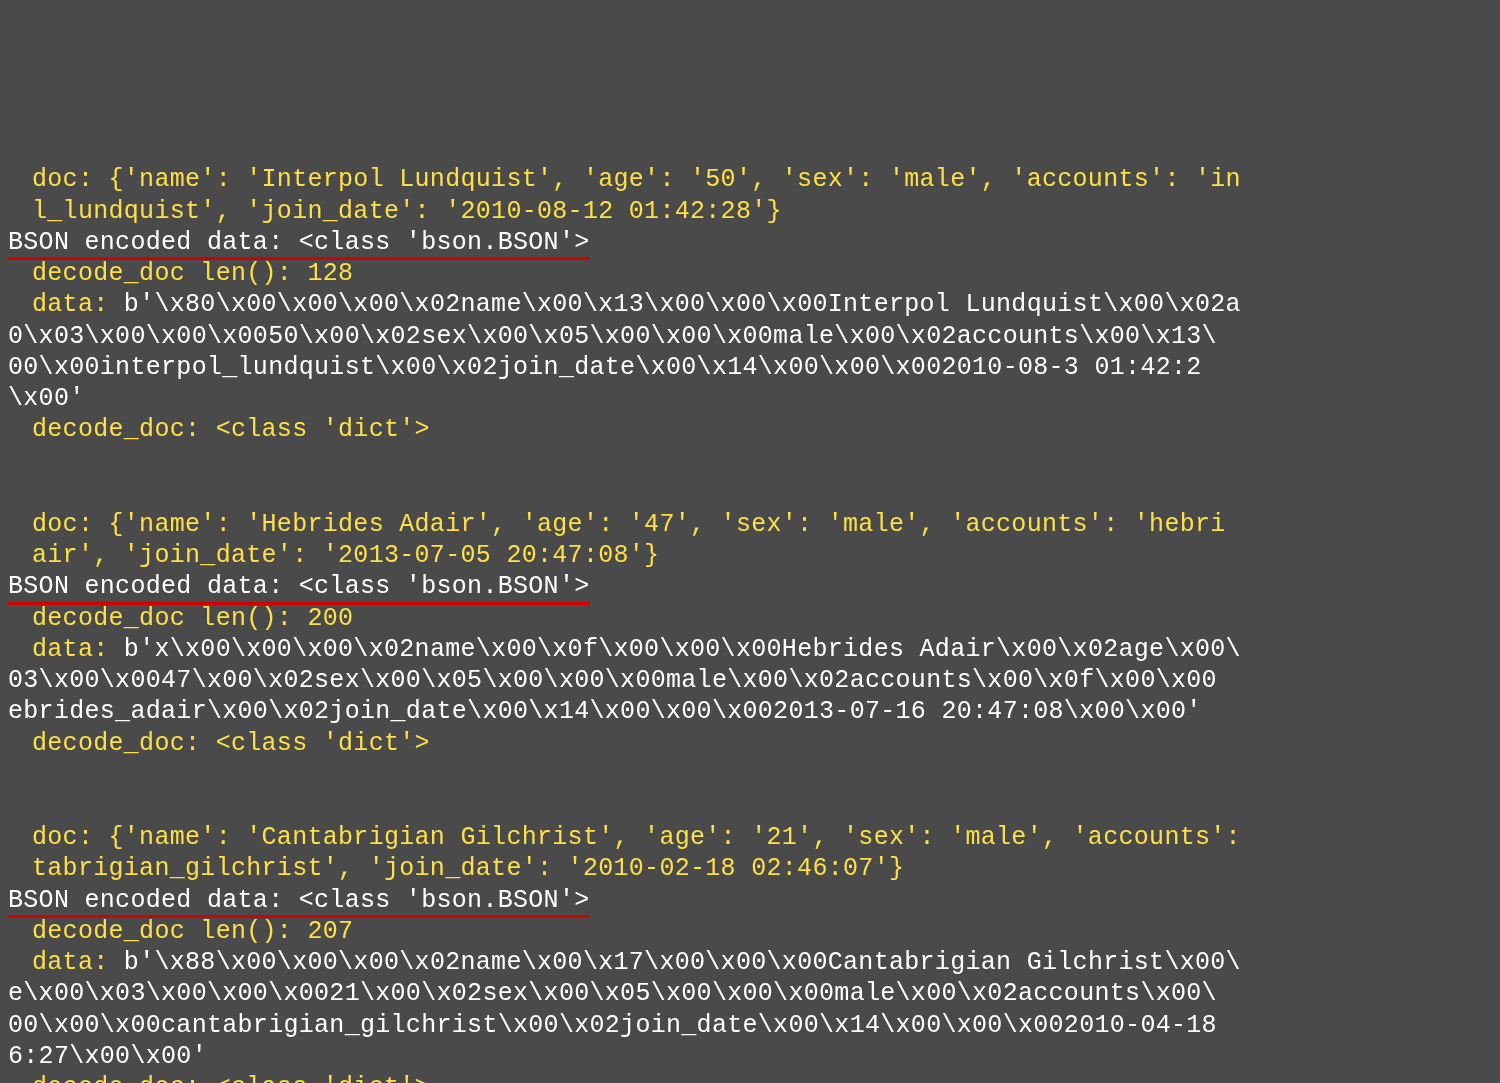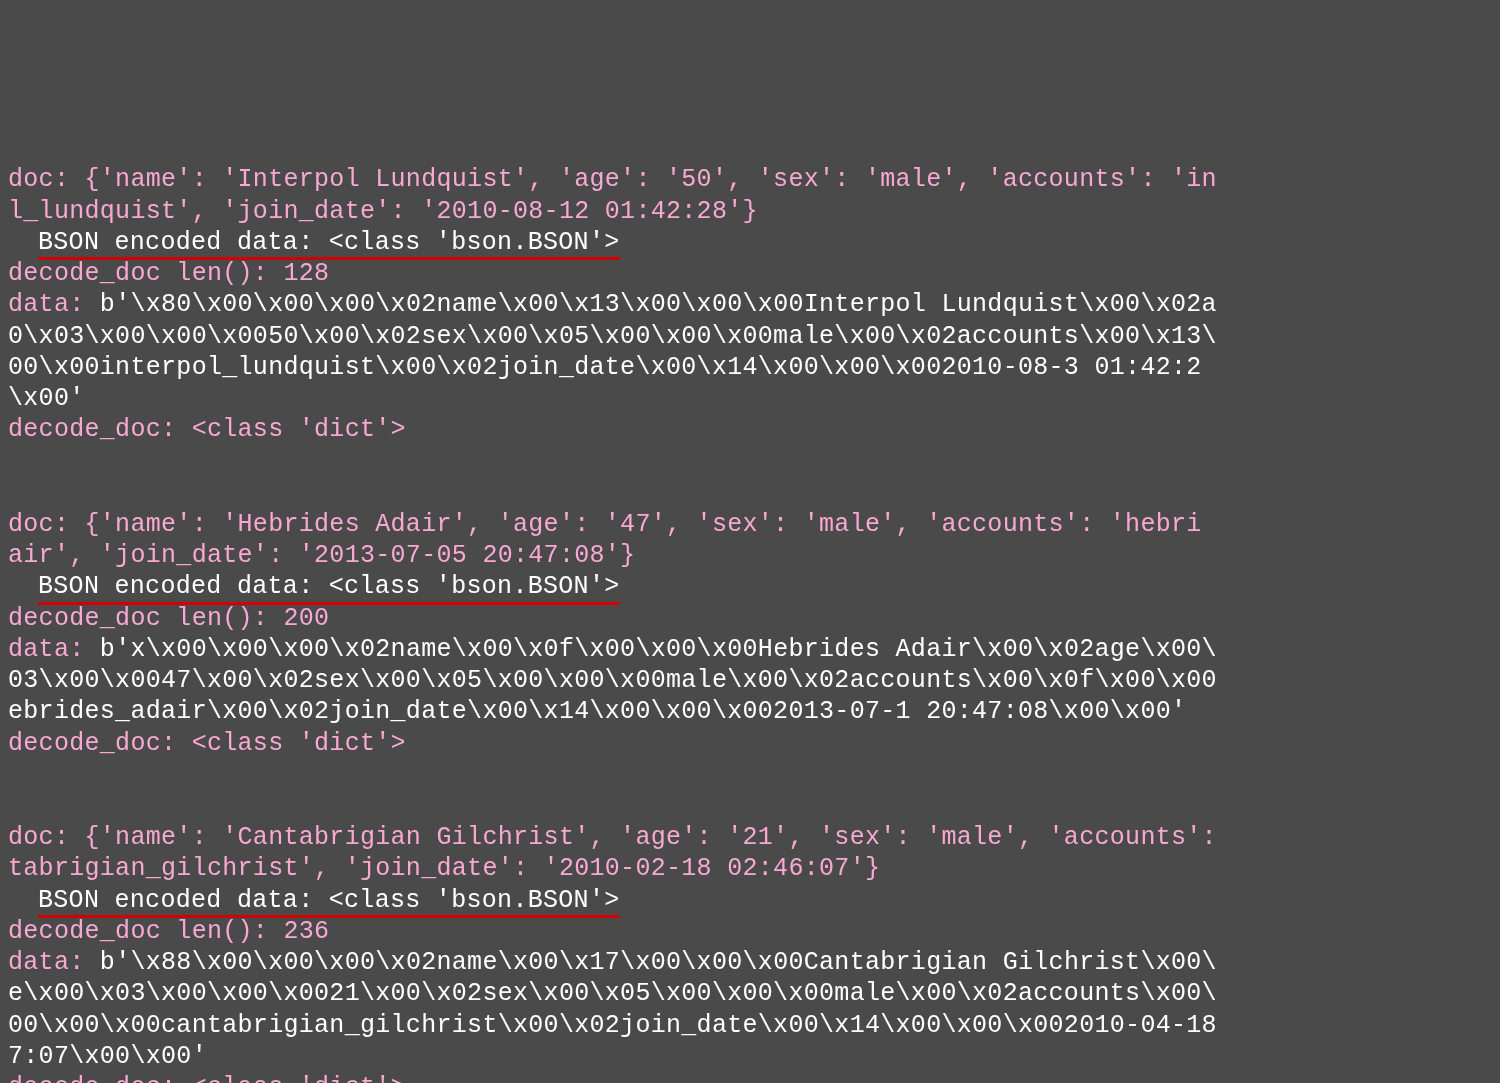--- a/index.html
+++ b/index.html
@@ -11,26 +11,26 @@
       line-height: 1.25;
       color: #b8b8b8;
       white-space: pre;
       overflow: hidden;
       letter-spacing: 0.3px;
     }
     .white {
       color: #ffffff;
     }
     .gray {
-      color: #f9a8d4;
+      color: #fde047;
+      margin-left: 24px;
     }
     .underline-red {
       position: relative;
       display: inline-block;
-      margin-left: 30px;
     }
     .underline-red::after {
       content: '';
       position: absolute;
       left: 0;
       right: 0;
       bottom: -2px;
       height: 3px;
       background-color: #d40000;
     }
@@ -56,28 +56,28 @@
 <span class="white">00\x00interpol_lundquist\x00\x02join_date\x00\x14\x00\x00\x002010-08-3 01:42:2</span>
 <span class="white">\x00'</span>
 <span class="gray">decode_doc: &lt;class 'dict'&gt;</span>
 </div><div class="block">
 <span class="gray">doc: {'name': 'Hebrides Adair', 'age': '47', 'sex': 'male', 'accounts': 'hebri</span>
 <span class="gray">air', 'join_date': '2013-07-05 20:47:08'}</span>
 <span class="white underline-red">BSON encoded data: &lt;class 'bson.BSON'&gt;</span>
 <span class="gray">decode_doc len(): 200</span>
 <span class="gray">data: </span><span class="white">b'x\x00\x00\x00\x02name\x00\x0f\x00\x00\x00Hebrides Adair\x00\x02age\x00\</span>
 <span class="white">03\x00\x0047\x00\x02sex\x00\x05\x00\x00\x00male\x00\x02accounts\x00\x0f\x00\x00</span>
-<span class="white">ebrides_adair\x00\x02join_date\x00\x14\x00\x00\x002013-07-1 20:47:08\x00\x00'</span>
+<span class="white">ebrides_adair\x00\x02join_date\x00\x14\x00\x00\x002013-07-16 20:47:08\x00\x00'</span>
 <span class="gray">decode_doc: &lt;class 'dict'&gt;</span>
 </div><div class="block">
 <span class="gray">doc: {'name': 'Cantabrigian Gilchrist', 'age': '21', 'sex': 'male', 'accounts':</span>
 <span class="gray">tabrigian_gilchrist', 'join_date': '2010-02-18 02:46:07'}</span>
 <span class="white underline-red">BSON encoded data: &lt;class 'bson.BSON'&gt;</span>
-<span class="gray">decode_doc len(): 236</span>
+<span class="gray">decode_doc len(): 207</span>
 <span class="gray">data: </span><span class="white">b'\x88\x00\x00\x00\x02name\x00\x17\x00\x00\x00Cantabrigian Gilchrist\x00\</span>
 <span class="white">e\x00\x03\x00\x00\x0021\x00\x02sex\x00\x05\x00\x00\x00male\x00\x02accounts\x00\</span>
 <span class="white">00\x00\x00cantabrigian_gilchrist\x00\x02join_date\x00\x14\x00\x00\x002010-04-18</span>
-<span class="white">7:07\x00\x00'</span>
+<span class="white">6:27\x00\x00'</span>
 <span class="gray">decode_doc: &lt;class 'dict'&gt;</span>
 </div>
 
 
 
 
 </body></html>

